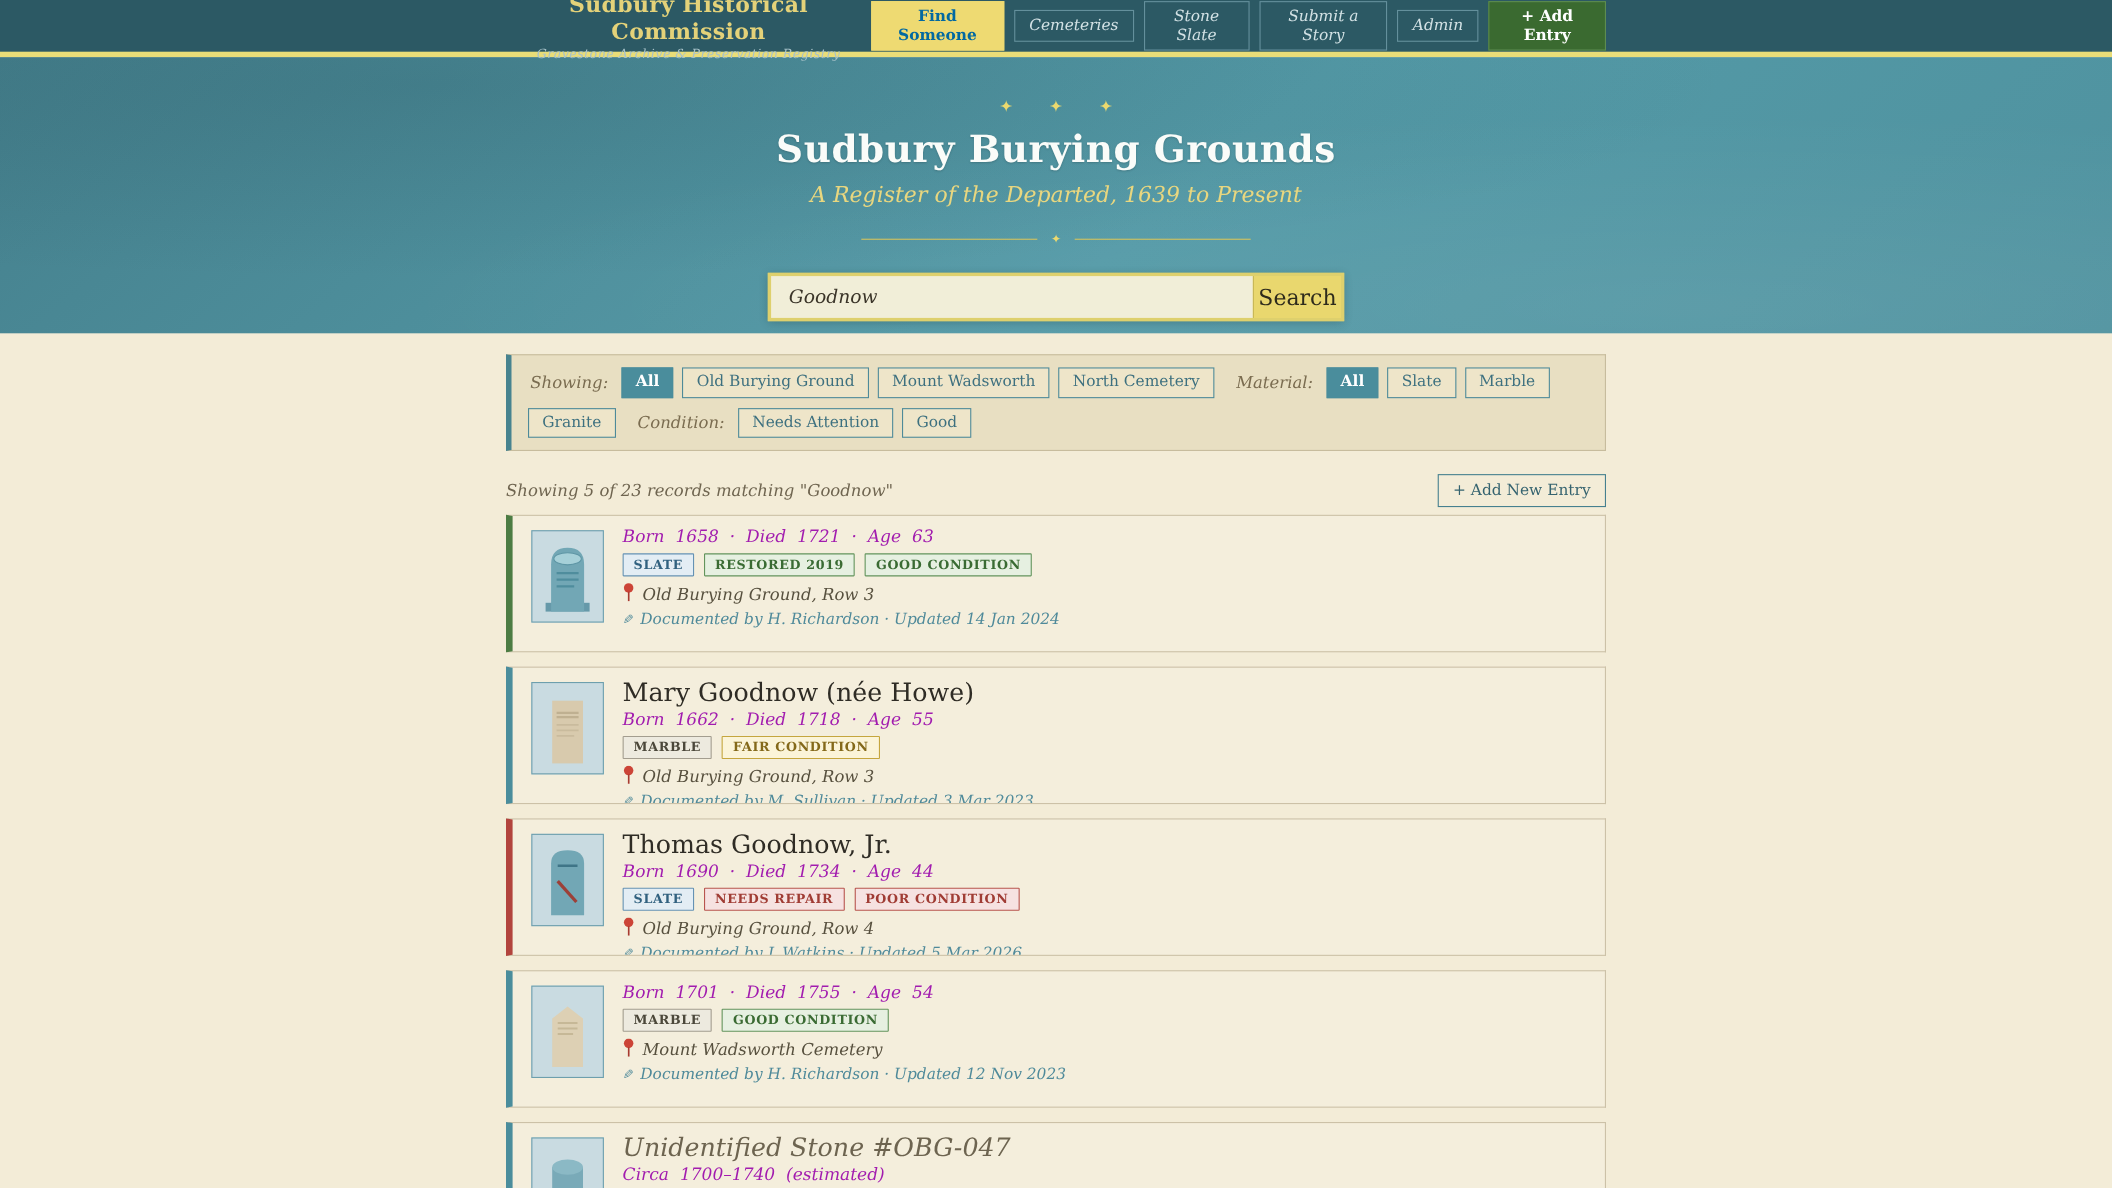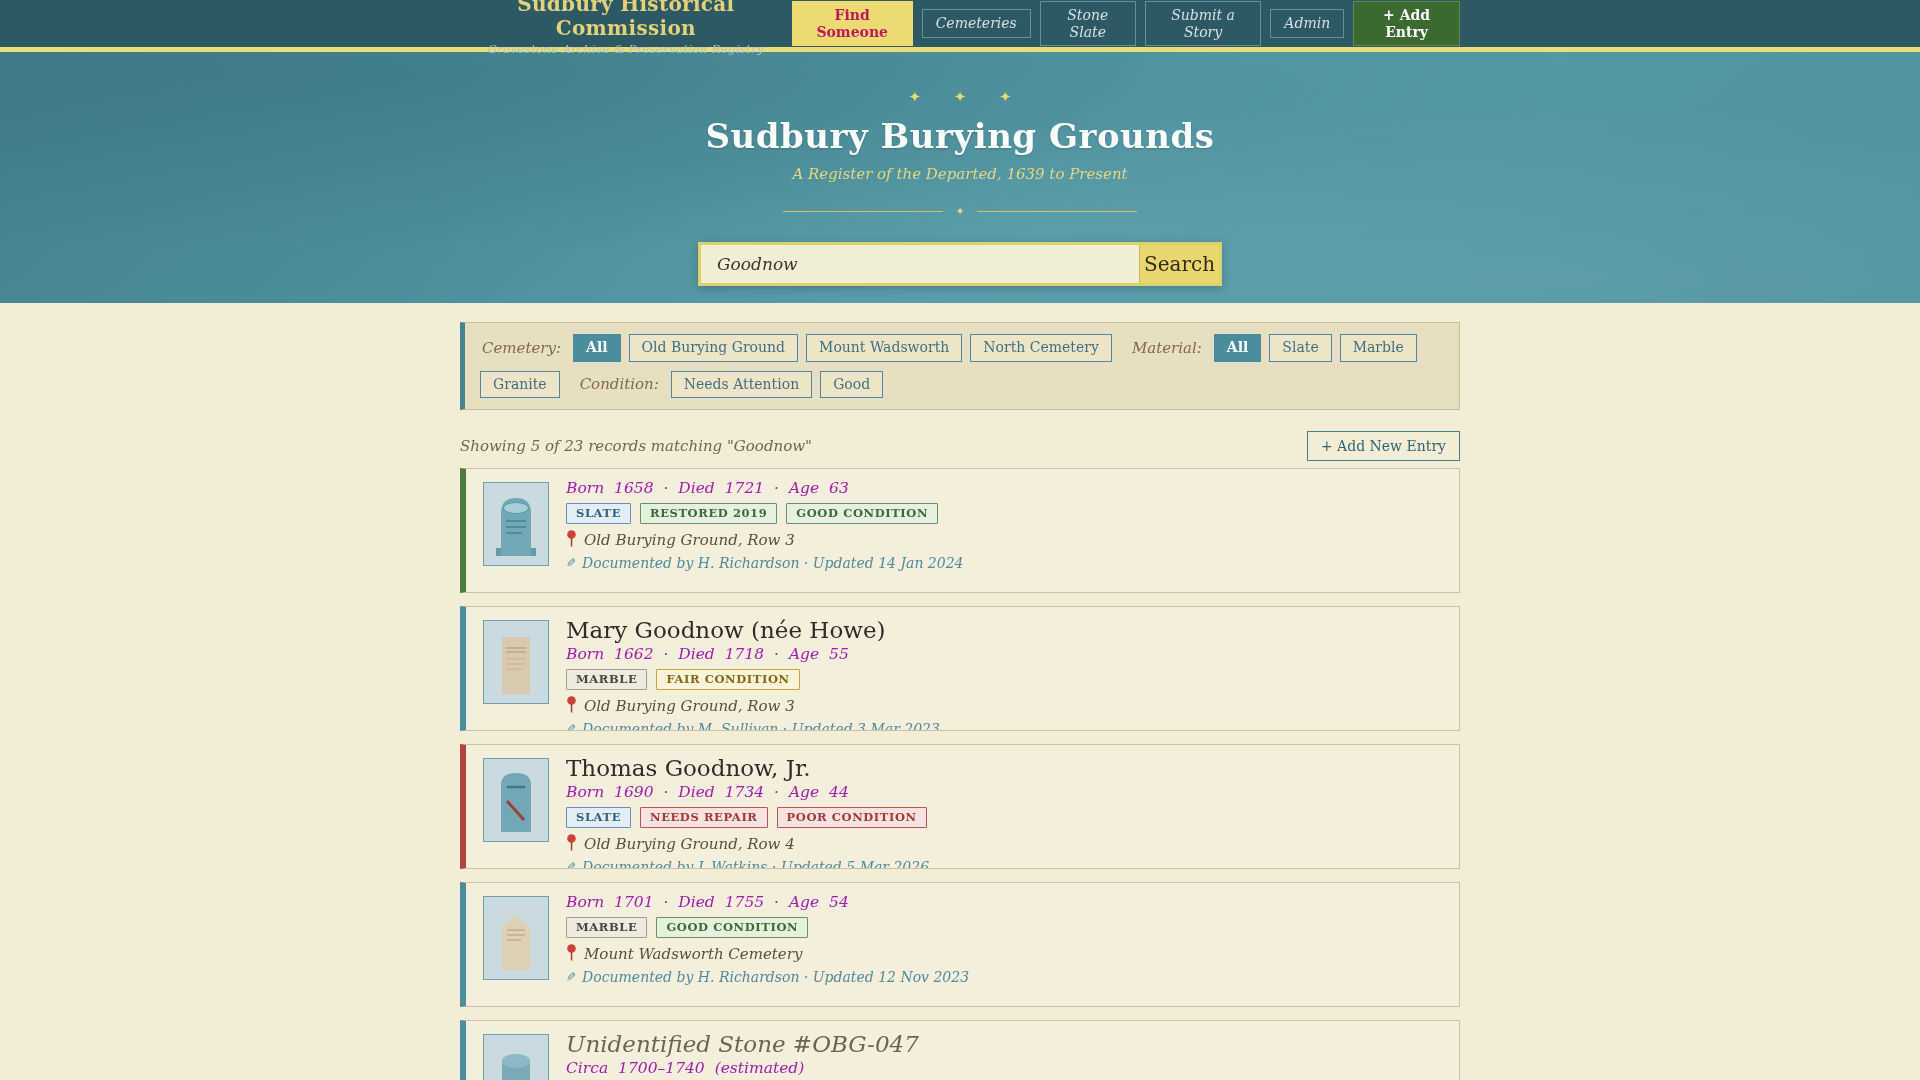--- a/index.html
+++ b/index.html
@@ -23,36 +23,36 @@
     background:var(--header-teal);
     border-bottom:5px solid #e9dd78;
   }
   .header-inner{height:100%;display:flex;align-items:center;justify-content:space-between;}
   .logo{text-align:center;}
   .logo-title{font-size:20px;font-weight:600;color:#e4d279;letter-spacing:.3px;}
   .logo-sub{font-size:11.5px;font-style:italic;color:#a9c3c9;letter-spacing:.4px;margin-top:2px;}
   .nav{display:flex;gap:9px;align-items:center;}
   .btn{font-family:inherit;font-size:14px;padding:5px 13px;cursor:pointer;line-height:1.2;}
   .btn-ghost{background:transparent;border:1px solid #64909c;color:#d3e2e5;font-style:italic;}
-  .btn-active{background:#eeda72;border:1px solid #eeda72;color:#be185d;font-weight:bold;}
+  .btn-active{background:#eeda72;border:1px solid #eeda72;color:#0369a1;font-weight:bold;}
   .btn-green{background:#3a6a30;border:1px solid #5d8c50;color:#fff;font-weight:bold;}
 
   
   .hero{
     height:251px;
     text-align:center;
     padding-top:36px;
     background:
       radial-gradient(ellipse at 20% 10%, rgba(30,70,80,.18), transparent 55%),
       radial-gradient(ellipse at 80% 90%, rgba(255,255,255,.07), transparent 55%),
       linear-gradient(140deg,#45808d 0%,#549aa7 55%,#4f929f 100%);
   }
   .ornament{font-family:"DejaVu Sans",sans-serif;font-size:15px;color:var(--gold);word-spacing:28px;}
   .hero-title{font-size:34px;font-weight:bold;color:#fafcf9;letter-spacing:.5px;margin-top:10px;text-shadow:0 1px 2px rgba(0,0,0,.18);}
-  .hero-sub{font-size:15px;font-style:italic;color:#e9d77f;margin-top:9px;}
+  .hero-sub{font-size:20px;font-style:italic;color:#e9d77f;margin-top:9px;}
   .divider{display:flex;align-items:center;justify-content:center;gap:12px;margin-top:22px;}
   .divider .line{width:160px;height:1px;background:#d3c25e;}
   .divider-diamond{font-family:"DejaVu Sans",sans-serif;font-size:11px;color:var(--gold);}
   .search-bar{
     width:524px;height:44px;margin:24px auto 0;
     display:flex;border:3px solid #ded06d;background:#e9d76e;
     box-shadow:0 2px 8px rgba(20,50,55,.30);
   }
   .search-input{
     flex:1;border:none;outline:none;background:#f1eed8;
@@ -144,21 +144,21 @@
     <span class="line"></span>
   </div>
   <div class="search-bar">
     <input class="search-input" type="text" value="Goodnow" style="">
     <button class="search-btn">Search</button>
   </div>
 </section>
 
 <main class="container">
   <div class="filter-bar">
-      <span class="filter-label">Cemetery:</span>
+      <span class="filter-label">Showing:</span>
       <button class="chip active">All</button>
       <button class="chip">Old Burying Ground</button>
       <button class="chip">Mount Wadsworth</button>
       <button class="chip">North Cemetery</button>
       <span class="filter-label">Material:</span>
       <button class="chip active">All</button>
       <button class="chip">Slate</button>
       <button class="chip">Marble</button>
       <button class="chip">Granite</button>
       <span class="filter-label">Condition:</span>

